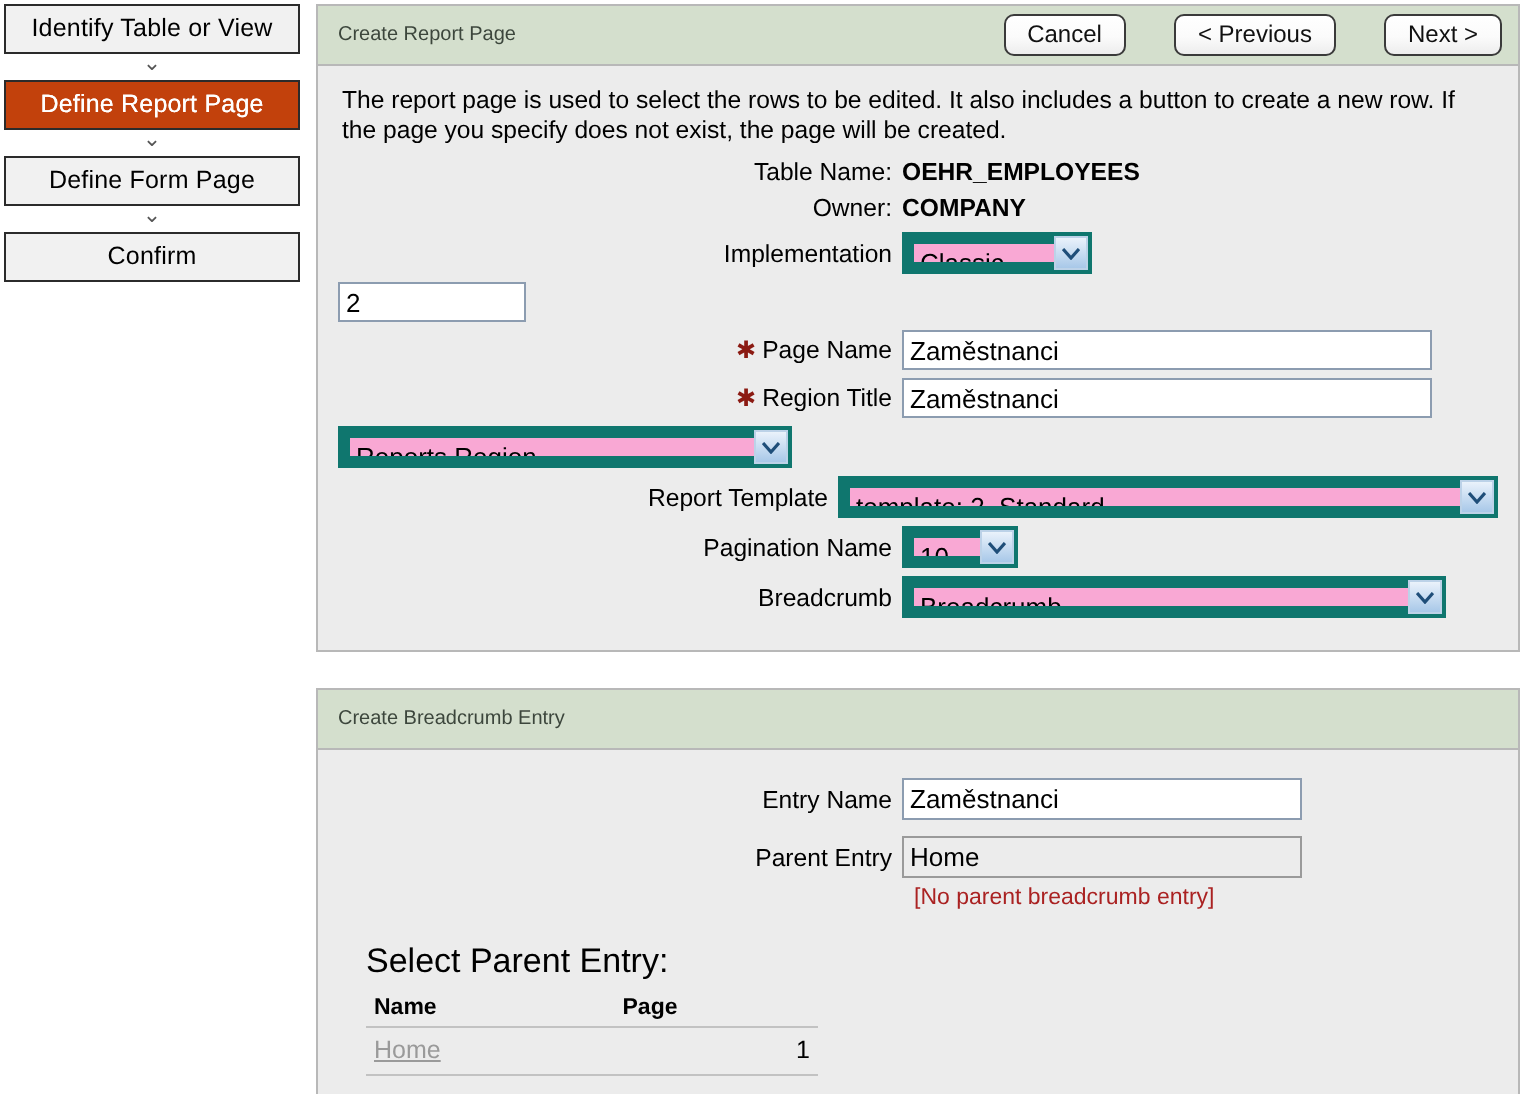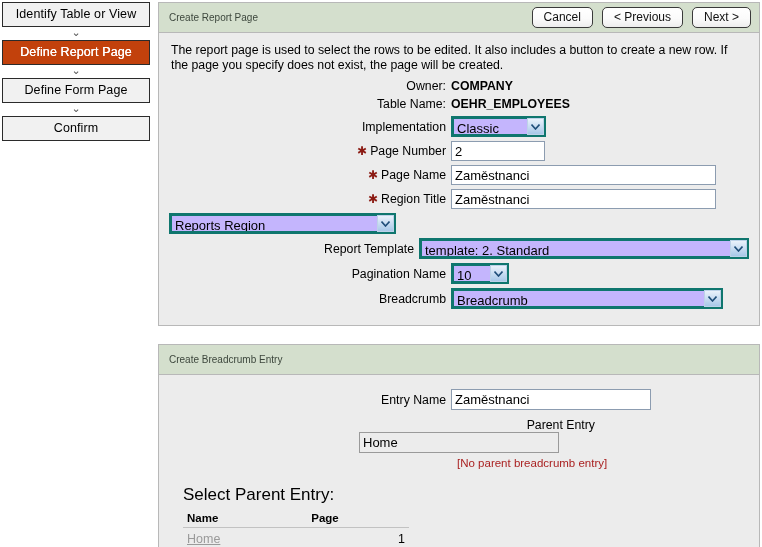--- a/index.html
+++ b/index.html
@@ -74,21 +74,21 @@
     align-items: center;
     padding: 0 8px 0 10px;
   }
   .panel-title {
     font-size: 10px;
     color: #3c463c;
     flex: 1 1 auto;
   }
   .header-buttons {
     display: flex;
-    gap: 9px;
+    gap: 24px;
     align-items: center;
   }
   .wiz-button {
     box-sizing: border-box;
     height: 21px;
     min-width: 30px;
     padding: 0 11px;
     line-height: 19px;
     font-size: 12px;
     font-family: "Liberation Sans", sans-serif;
@@ -154,22 +154,22 @@
   }
 
   
   .sel-wrap {
     position: relative;
     display: inline-block;
   }
   .sel {
     box-sizing: border-box;
     height: 21px;
-    border: 3px solid #0f766e;
-    background: #c4b5fd;
+    border: 6px solid #0f766e;
+    background: #f9a8d4;
     font-family: "Liberation Sans", sans-serif;
     font-size: 13px;
     color: #000;
     padding: 0 22px 0 3px;
     line-height: 19px;
     white-space: nowrap;
     overflow: hidden;
     cursor: pointer;
   }
   .sel-arrow {
@@ -275,45 +275,42 @@
         <button class="wiz-button">&lt; Previous</button>
         <button class="wiz-button">Next &gt;</button>
       </div>
     </div>
 
     <div class="panel-body">
 
       <div class="intro-text">The report page is used to select the rows to be edited. It also includes a button to create a new row. If the page you specify does not exist, the page will be created.</div>
 
       <div class="frow">
+        <div class="flabel">Table Name:</div>
+        <div class="fvalue-bold">OEHR_EMPLOYEES</div>
+      </div>
+
+      <div class="frow">
         <div class="flabel">Owner:</div>
         <div class="fvalue-bold">COMPANY</div>
-      </div>
-
-      <div class="frow">
-        <div class="flabel">Table Name:</div>
-        <div class="fvalue-bold">OEHR_EMPLOYEES</div>
       </div>
 
       <div class="frow" style="margin-top:5px;">
         <div class="flabel">Implementation</div>
         <div class="sel-wrap">
           <div class="sel" style="width:95px;">Classic</div>
           <div class="sel-arrow">
             <svg width="9" height="6" viewBox="0 0 9 6">
                 <path d="M0.5 0.5 L4.5 5 L8.5 0.5" fill="none" stroke="#1f4e79" stroke-width="1.6"></path>
               </svg>
           </div>
         </div>
       </div>
 
       <div class="frow">
-        <div class="flabel">
-          <span class="req">✱</span><span>Page Number</span>
-        </div>
         <input class="txt" style="width: 94px;" value="2">
       </div>
 
       <div class="frow">
         <div class="flabel">
           <span class="req">✱</span><span>Page Name</span>
         </div>
         <input class="txt" style="width: 265px;" value="Zaměstnanci">
       </div>
 
@@ -382,21 +379,21 @@
       <div class="panel-title">Create Breadcrumb Entry</div>
     </div>
 
     <div class="panel-body" style="padding-top:14px;">
 
       <div class="frow">
         <div class="flabel">Entry Name</div>
         <input class="txt" style="width: 200px; height: 21px;" value="Zaměstnanci">
       </div>
 
-      <div class="frow" style="margin-top:8px;flex-direction:column;">
+      <div class="frow" style="margin-top:8px;">
         <div class="flabel">Parent Entry</div>
         <input class="txt readonly" style="width: 200px; height: 21px;" readonly="" value="Home">
       </div>
 
       <div class="bc-note">[No parent breadcrumb entry]</div>
 
       <div class="sel-parent-title">Select Parent Entry:</div>
 
       <table class="parent-table">
         <thead>

